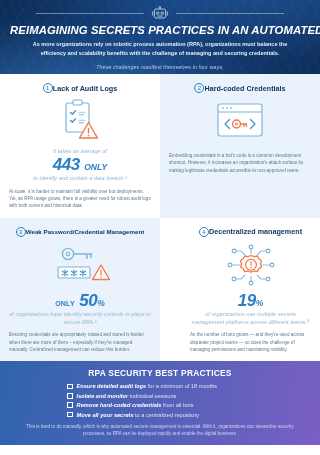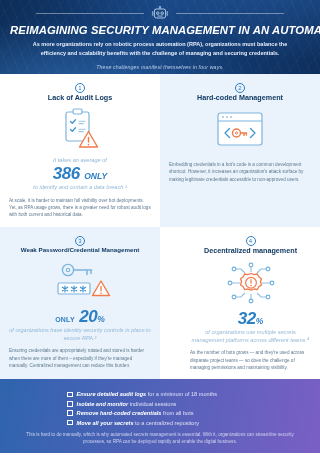--- a/index.html
+++ b/index.html
@@ -64,21 +64,21 @@
   }
 
   
   .grid { display: grid; grid-template-columns: 1fr 1fr; }
   .cell { padding: 9px 9px 8px; position: relative; }
   .cell.q1 { background:#ffffff; }
   .cell.q2 { background:#eaf3fb; }
   .cell.q3 { background:#eaf3fb; }
   .cell.q4 { background:#ffffff;margin-left:21px; }
 
-  .q-head { display:flex; align-items:center; justify-content:center; gap:0;flex-direction:column; }
+  .q-head { display:flex; align-items:center; justify-content:center; gap:0; }
   .q-num {
     width:10px;height:10px;border-radius:50%;
     border:1px solid #2b7fc4; color:#2b7fc4;
     font-size:6px; line-height:8.5px; text-align:center; flex:0 0 auto;
   }
   .q-title { font-size:7.2px; font-weight:700; color:#123a63; white-space:nowrap; }
   .q-title.small { font-size:6.2px; }
 
   .q-art { height:52px; display:flex; align-items:center; justify-content:center; margin-top:2px; }
 
@@ -135,21 +135,21 @@
         <circle cx="16" cy="9.6" r=".55" fill="#cfe0f2"></circle>
         <path d="M10 13.4h6" stroke="#cfe0f2" stroke-width="1" stroke-linecap="round"></path>
         <path d="M13 4V1.6" stroke="#cfe0f2" stroke-width="1"></path>
         <circle cx="13" cy="1.1" r="1" fill="none" stroke="#cfe0f2" stroke-width=".9"></circle>
         <path d="M3.4 7.6v4.8M22.6 7.6v4.8" stroke="#cfe0f2" stroke-width="1.1" stroke-linecap="round"></path>
       </svg>
       <div class="rule"></div>
     </div>
 
     <div class="head-title">
-      <span class="lite">REIMAGINING </span><b>SECURITY MANAGEMENT</b><span class="lite"> IN AN </span><b>AUTOMATED WORLD</b>
+      <span class="lite">REIMAGINING </span><b>SECRETS PRACTICES</b><span class="lite"> IN AN </span><b>AUTOMATED WORLD</b>
     </div>
 
     <div class="head-sub">As more organizations rely on robotic process automation (RPA), organizations must balance the efficiency and scalability benefits with the challenge of managing and securing credentials.</div>
     <div class="head-tag">These challenges manifest themselves in four ways.</div>
   </div>
 
   <div class="grid">
 
     <div class="cell q1">
       <div class="q-head">
@@ -163,30 +163,30 @@
           <path d="M12.5 14.5l1.8 1.8 3.2-3.6" fill="none" stroke="#3f94d2" stroke-width="1.3" stroke-linecap="round" stroke-linejoin="round"></path>
           <path d="M12.5 22.5l1.8 1.8 3.2-3.6" fill="none" stroke="#3f94d2" stroke-width="1.3" stroke-linecap="round" stroke-linejoin="round"></path>
           <path d="M21 14.2h6M21 16.6h4.4M21 22.2h6M21 24.6h4.4" stroke="#9cc6e6" stroke-width="1.1" stroke-linecap="round"></path>
           <path d="M30.5 24.5l9 15.5h-18z" fill="#fff" stroke="#ef7b4b" stroke-width="1.4" stroke-linejoin="round"></path>
           <path d="M30.5 30.5v4.6" stroke="#ef7b4b" stroke-width="1.4" stroke-linecap="round"></path>
           <circle cx="30.5" cy="37.6" r=".85" fill="#ef7b4b"></circle>
         </svg>
       </div>
       <div class="q-stat">
         <span class="pre">It takes an average of</span>
-        <span class="big"><span>386</span> <span class="unit">ONLY</span></span>
+        <span class="big"><span>443</span> <span class="unit">ONLY</span></span>
         <span class="post">to identify and contain a data breach.¹</span>
       </div>
       <div class="q-body">At scale, it is harder to maintain full visibility over bot deployments. Yet, as RPA usage grows, there is a greater need for robust audit logs with both current and historical data.</div>
     </div>
 
     <div class="cell q2">
       <div class="q-head">
         <span class="q-num">2</span>
-        <span class="q-title">Hard-coded Management</span>
+        <span class="q-title">Hard-coded Credentials</span>
       </div>
       <div class="q-art">
         <svg width="52" height="40" viewBox="0 0 52 40">
           <rect x="4" y="3" width="44" height="32" rx="2.4" fill="#fff" stroke="#7fb4dd" stroke-width="1.2"></rect>
           <path d="M4 11h44" stroke="#7fb4dd" stroke-width="1.1"></path>
           <circle cx="9" cy="7" r="1" fill="#9cc6e6"></circle>
             <circle cx="13" cy="7" r="1" fill="#9cc6e6"></circle>
             <circle cx="17" cy="7" r="1" fill="#9cc6e6"></circle>
           <path d="M15.5 18.5L11 23l4.5 4.5M36.5 18.5L41 23l-4.5 4.5" fill="none" stroke="#3f94d2" stroke-width="1.3" stroke-linecap="round" stroke-linejoin="round"></path>
           <circle cx="22.5" cy="23" r="4" fill="none" stroke="#ef7b4b" stroke-width="1.4"></circle>
@@ -212,21 +212,21 @@
             <path d="M17 27v6M14.4 28.2l5.2 3.6M19.6 28.2l-5.2 3.6"></path>
             <path d="M26 27v6M23.4 28.2l5.2 3.6M28.6 28.2l-5.2 3.6"></path>
             <path d="M35 27v6M32.4 28.2l5.2 3.6M37.6 28.2l-5.2 3.6"></path>
           </g>
           <path d="M53 22l8.5 14.5h-17z" fill="#fff" stroke="#ef7b4b" stroke-width="1.4" stroke-linejoin="round"></path>
           <path d="M53 27.5v4.4" stroke="#ef7b4b" stroke-width="1.3" stroke-linecap="round"></path>
           <circle cx="53" cy="34.3" r=".8" fill="#ef7b4b"></circle>
         </svg>
       </div>
       <div class="q-stat">
-        <span class="big"><span class="only">ONLY</span> <span>20</span><span class="unit">%</span></span>
+        <span class="big"><span class="only">ONLY</span> <span>50</span><span class="unit">%</span></span>
         <span class="post">of organizations have identity security controls in place to secure RPA.³</span>
       </div>
       <div class="q-body">Ensuring credentials are appropriately rotated and stored is harder when there are more of them – especially if they're managed manually. Centralized management can reduce this burden.</div>
     </div>
 
     <div class="cell q4">
       <div class="q-head">
         <span class="q-num">4</span>
         <span class="q-title">Decentralized management</span>
       </div>
@@ -245,28 +245,29 @@
             <circle cx="26" cy="4" r="1.9"></circle>
               <circle cx="26" cy="40" r="1.9"></circle>
           </g>
           <path d="M26 12.5l3.2 1.1 3.1-.6 1.5 2.8 2.6 1.9-.9 3.1.9 3.1-2.6 1.9-1.5 2.8-3.1-.6-3.2 1.1-3.2-1.1-3.1.6-1.5-2.8-2.6-1.9.9-3.1-.9-3.1 2.6-1.9 1.5-2.8 3.1.6z" fill="#fff" stroke="#ef7b4b" stroke-width="1.3" stroke-linejoin="round"></path>
           <circle cx="26" cy="21.8" r="5.4" fill="#fff" stroke="#ef7b4b" stroke-width="1.2"></circle>
           <path d="M26 18.6v3.6" stroke="#ef7b4b" stroke-width="1.2" stroke-linecap="round"></path>
           <circle cx="26" cy="24.5" r=".75" fill="#ef7b4b"></circle>
         </svg>
       </div>
       <div class="q-stat">
-        <span class="big"><span>32</span><span class="unit">%</span></span>
+        <span class="big"><span>19</span><span class="unit">%</span></span>
         <span class="post">of organizations use multiple secrets management platforms across different teams.⁴</span>
       </div>
       <div class="q-body">As the number of bots grows — and they're used across disparate project teams — so does the challenge of managing permissions and maintaining visibility.</div>
     </div>
   </div>
 
   <div class="bp">
+    <div class="bp-title">RPA SECURITY BEST PRACTICES</div>
     <div class="bp-list">
       <div class="bp-item">
         <span class="bp-box"></span>
         <span class="bp-text"><b>Ensure detailed audit logs</b><span> for a minimum of 18 months</span></span>
       </div>
       <div class="bp-item">
         <span class="bp-box"></span>
         <span class="bp-text"><b>Isolate and monitor</b><span> individual sessions</span></span>
       </div>
       <div class="bp-item">

